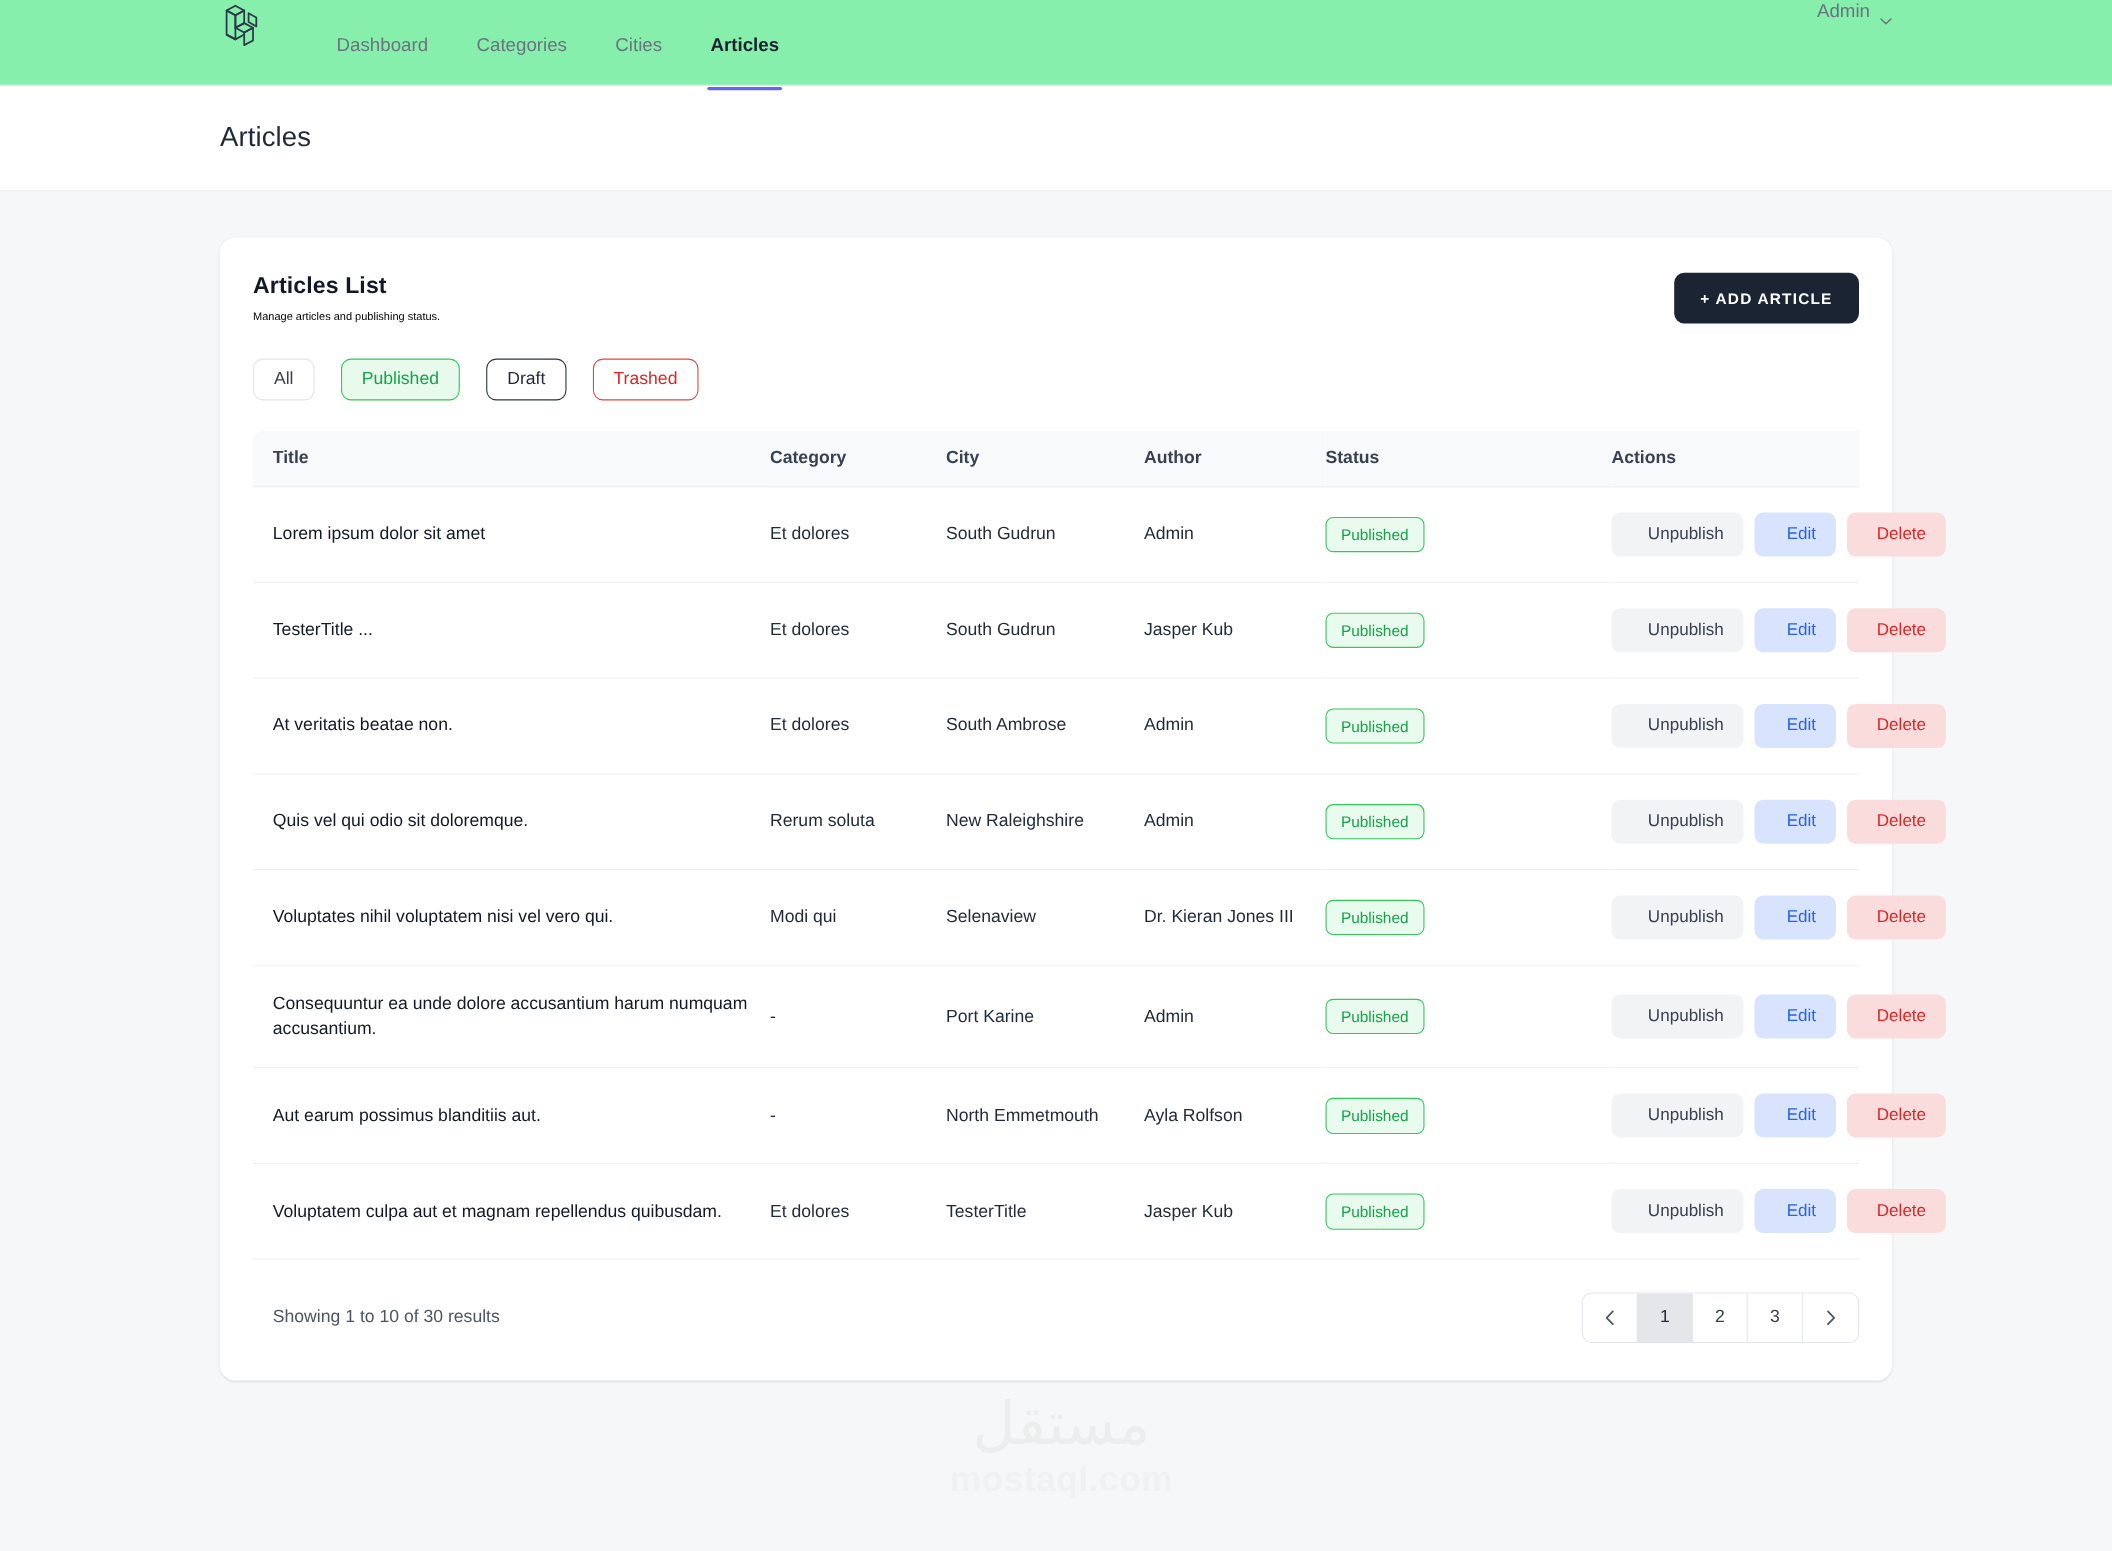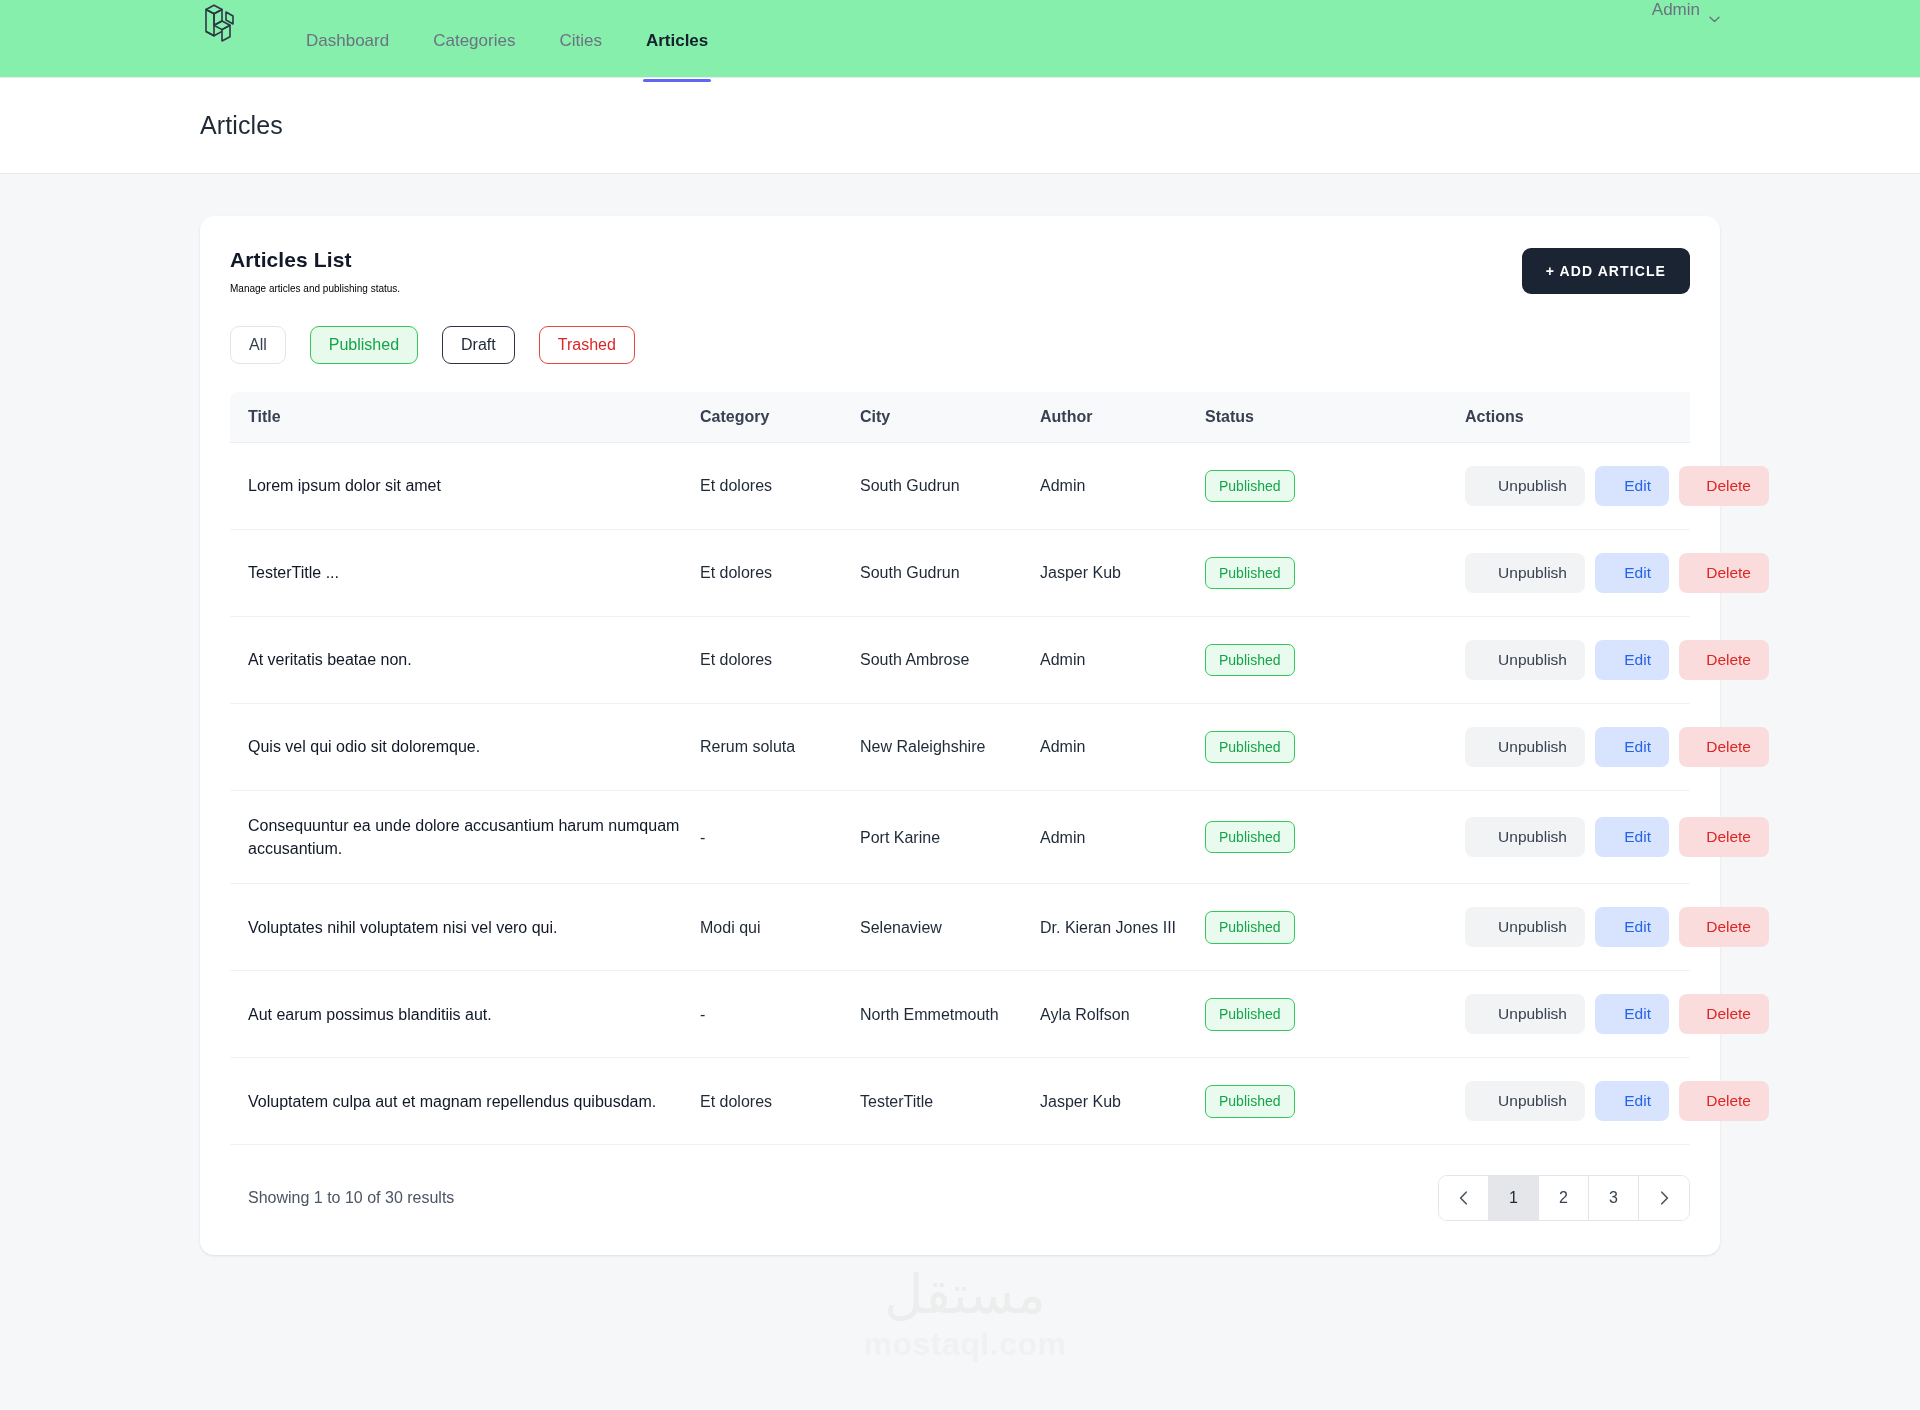--- a/index.html
+++ b/index.html
@@ -329,38 +329,38 @@
               <td><span class="badge">Published</span></td>
               <td>
                 <div class="actions">
                   <button class="btn unpublish">Unpublish</button>
                   <button class="btn edit">Edit</button>
                   <button class="btn delete">Delete</button>
                 </div>
               </td>
             </tr>
             <tr>
+              <td class="title-cell">Voluptates nihil voluptatem nisi vel vero qui.</td>
+              <td>Modi qui</td>
+              <td>Selenaview</td>
+              <td>Dr. Kieran Jones III</td>
+              <td><span class="badge">Published</span></td>
+              <td>
+                <div class="actions">
+                  <button class="btn unpublish">Unpublish</button>
+                  <button class="btn edit">Edit</button>
+                  <button class="btn delete">Delete</button>
+                </div>
+              </td>
+            </tr>
+            <tr>
               <td class="title-cell">Consequuntur ea unde dolore accusantium harum numquam accusantium.</td>
               <td>-</td>
               <td>Port Karine</td>
               <td>Admin</td>
-              <td><span class="badge">Published</span></td>
-              <td>
-                <div class="actions">
-                  <button class="btn unpublish">Unpublish</button>
-                  <button class="btn edit">Edit</button>
-                  <button class="btn delete">Delete</button>
-                </div>
-              </td>
-            </tr>
-            <tr>
-              <td class="title-cell">Voluptates nihil voluptatem nisi vel vero qui.</td>
-              <td>Modi qui</td>
-              <td>Selenaview</td>
-              <td>Dr. Kieran Jones III</td>
               <td><span class="badge">Published</span></td>
               <td>
                 <div class="actions">
                   <button class="btn unpublish">Unpublish</button>
                   <button class="btn edit">Edit</button>
                   <button class="btn delete">Delete</button>
                 </div>
               </td>
             </tr>
             <tr>

